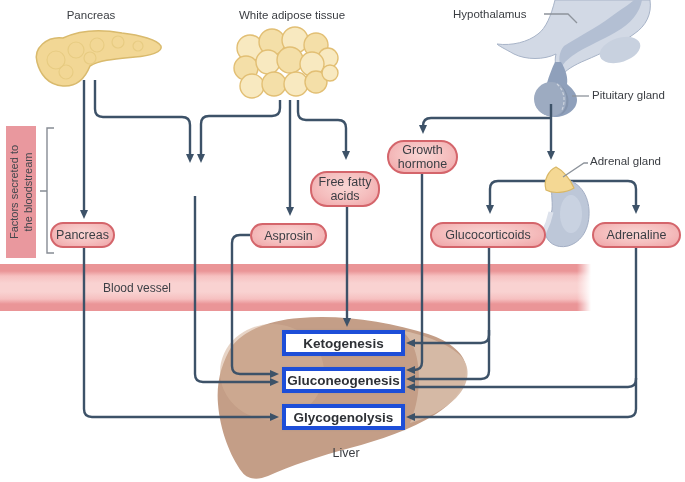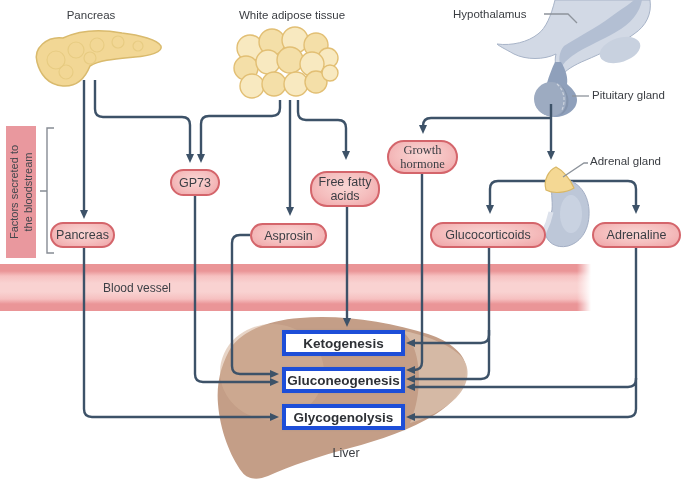--- a/index.html
+++ b/index.html
@@ -174,24 +174,23 @@
   <div class="html-layer">
 
     <div class="abs organ-label" style="left:55px;top:9px;width:72px;text-align:center;">Pancreas</div>
     <div class="abs organ-label" style="left:222px;top:9px;width:140px;text-align:center;">White adipose tissue</div>
     <div class="abs organ-label" style="left:453px;top:8px;">Hypothalamus</div>
     <div class="abs organ-label" style="left:592px;top:89px;">Pituitary gland</div>
     <div class="abs organ-label" style="left:590px;top:155px;">Adrenal gland</div>
     <div class="abs organ-label" style="left:316px;top:446px;width:60px;text-align:center;font-size:12.5px;">Liver</div>
 
     <div class="pill" style="left:50px;top:222px;width:65px;height:26px;">Pancreas</div>
-    <div class="pill" style="left:170px;top:169px;width:50px;height:27px;">GP73</div>
     <div class="pill" style="left:250px;top:223px;width:77px;height:25px;">Asprosin</div>
     <div class="pill" style="left:310px;top:171px;width:70px;height:36px;border-radius:17px;">Free fatty acids</div>
-    <div class="pill" style="left:387px;top:140px;width:71px;height:34px;border-radius:17px;font-family:Liberation Serif, serif;">Growth hormone</div>
+    <div class="pill" style="left:387px;top:140px;width:71px;height:34px;border-radius:17px;">Growth hormone</div>
     <div class="pill" style="left:430px;top:222px;width:116px;height:26px;">Glucocorticoids</div>
     <div class="pill" style="left:592px;top:222px;width:89px;height:26px;">Adrenaline</div>
 
     <div class="process-box" style="left:282px;top:330px;width:123px;height:26px;">Ketogenesis</div>
     <div class="process-box" style="left:282px;top:404px;width:123px;height:26px;">Glycogenolysis</div>
     <div class="process-box" style="left:282px;top:367px;width:123px;height:26px;">Gluconeogenesis</div>
   </div>
 
 </div>
 

